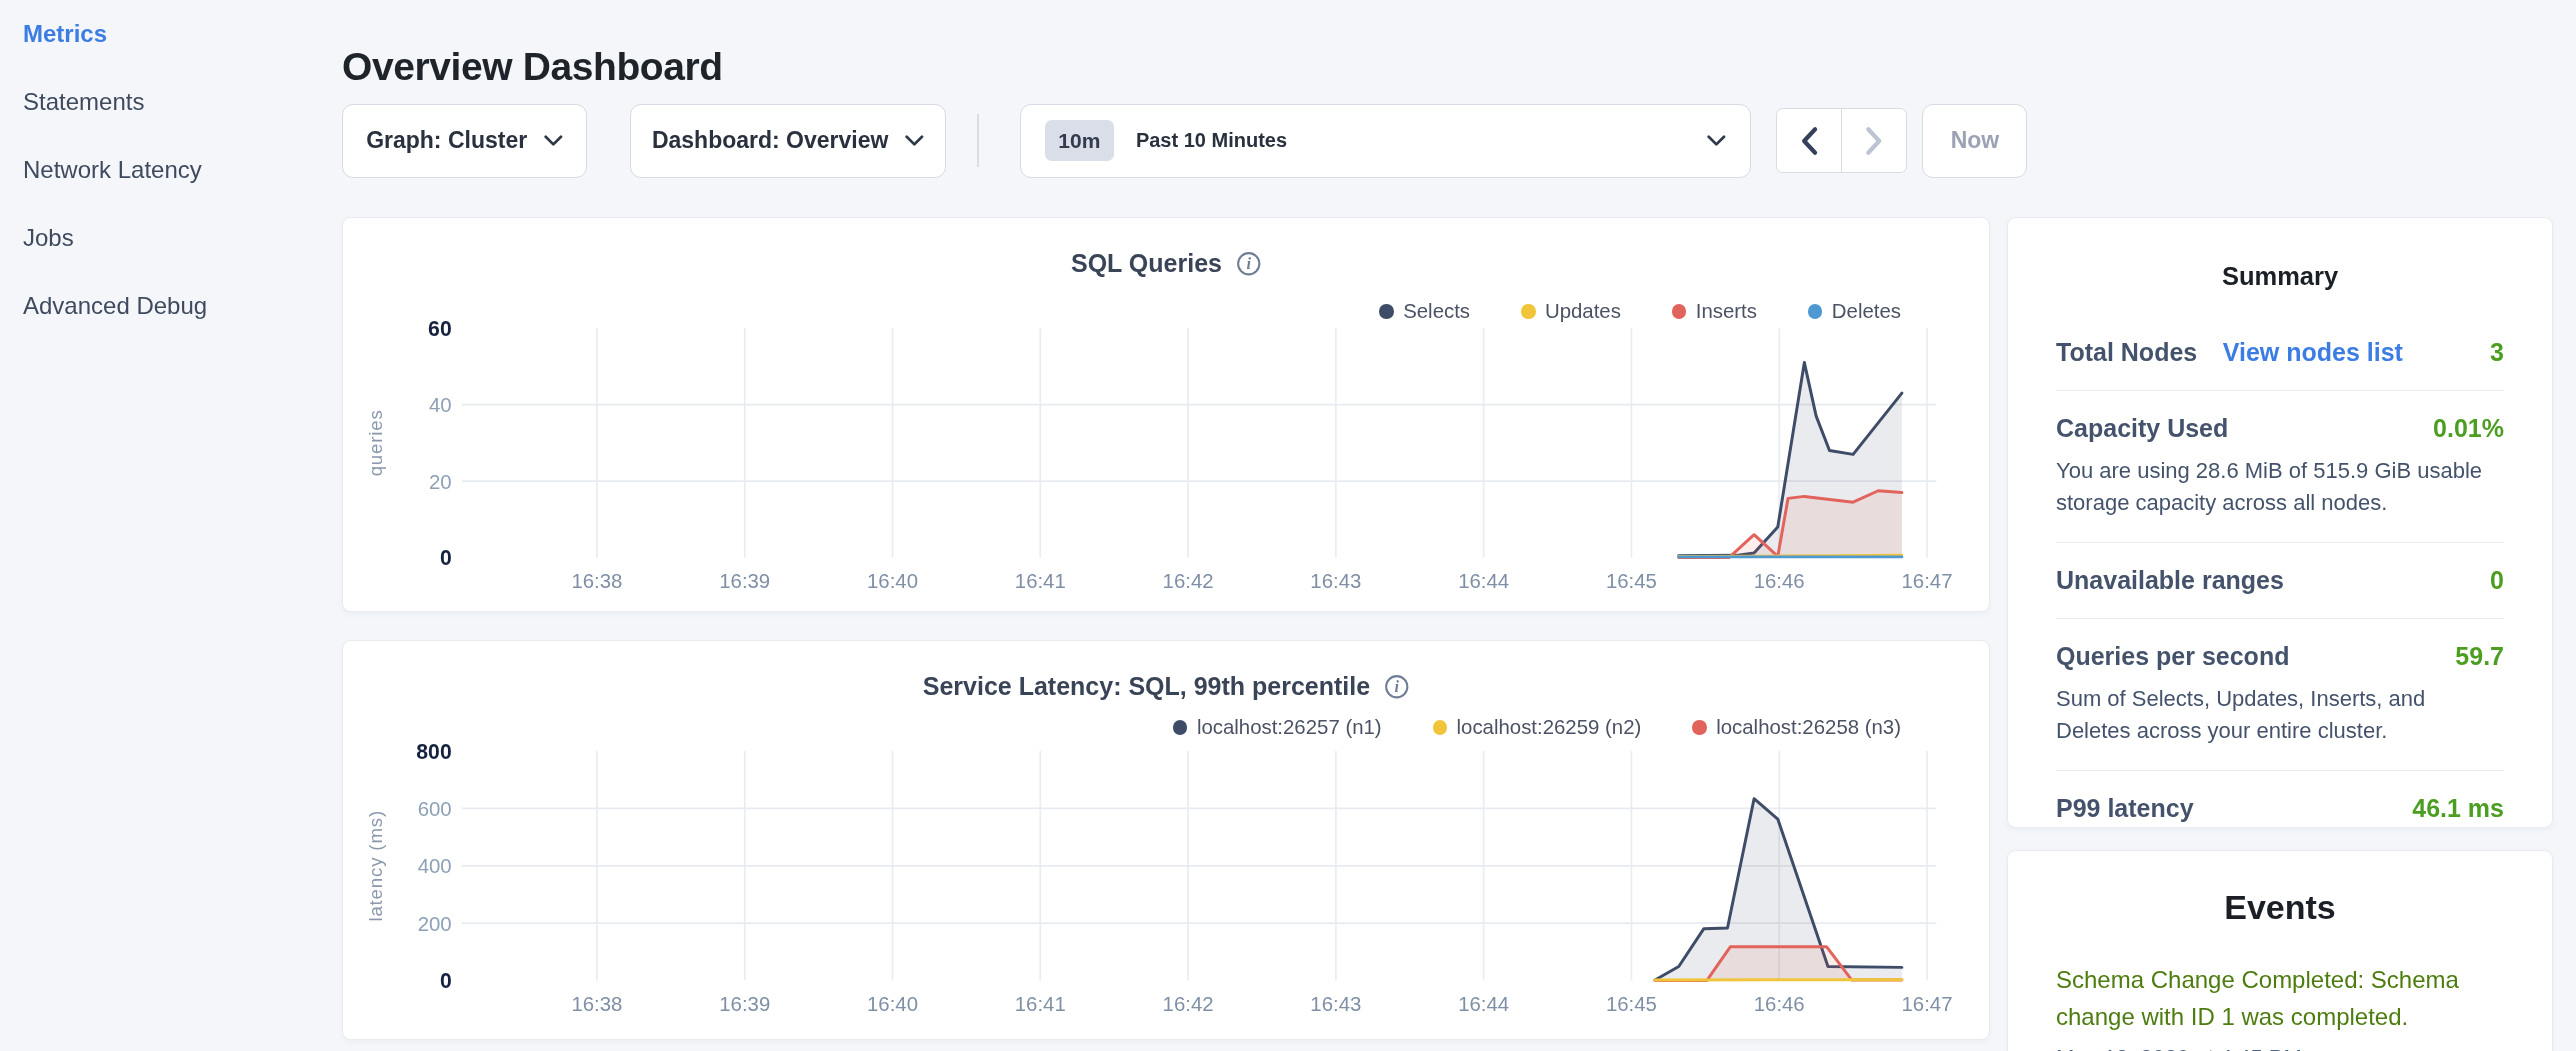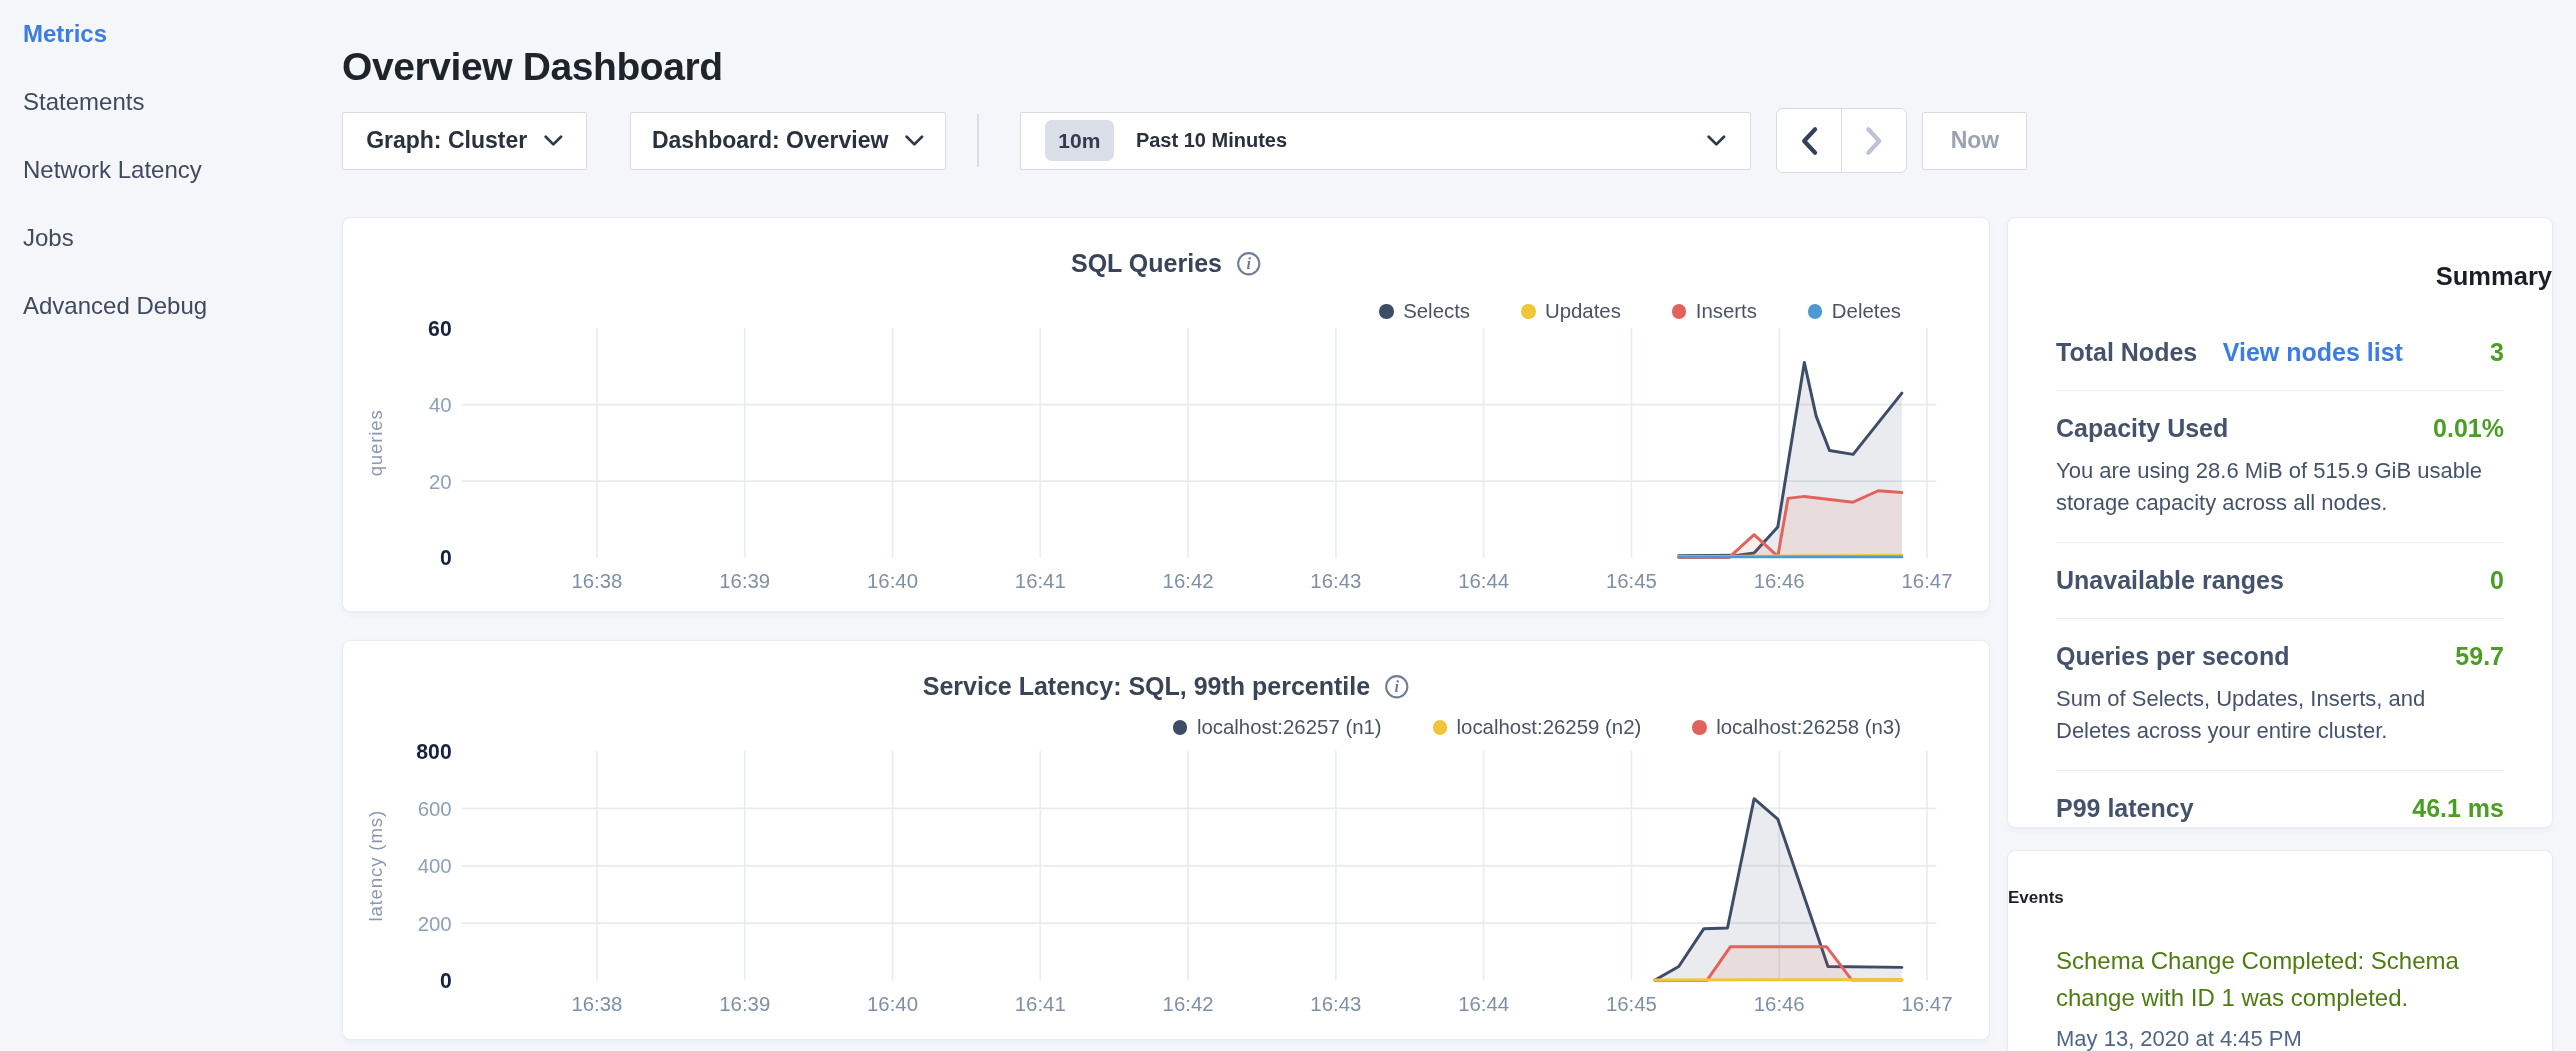--- a/index.html
+++ b/index.html
@@ -4,21 +4,21 @@
 <style>
   html,body{margin:0;padding:0;overflow:hidden}
   body{width:2576px;height:1051px;background:#f4f6fa;font-family:"Liberation Sans",sans-serif;color:#394455;position:relative}
   
   .sidebar{position:absolute;left:0;top:0;width:342px;padding-top:0}
   .nav-item{height:68px;display:flex;align-items:center;padding-left:23px;font-size:24px;font-weight:500;color:#3e4a5e;cursor:pointer}
   .nav-item.active{color:#3b7de2;font-weight:700}
   
   .page-title{position:absolute;left:342px;top:18.7px;font-size:39px;font-weight:700;color:#1f242b;letter-spacing:-0.4px}
   .controls{position:absolute;left:342px;top:108px;height:65px;display:flex;align-items:center}
-  .btn{box-sizing:border-box;height:58px;background:#fff;border:1.7px solid #d7dbe4;border-radius:2px;display:flex;align-items:center;justify-content:center;color:#29303e;font-weight:700;font-size:23px;cursor:pointer}
+  .btn{box-sizing:border-box;height:74px;background:#fff;border:1.7px solid #d7dbe4;border-radius:11px;display:flex;align-items:center;justify-content:center;color:#29303e;font-weight:700;font-size:23px;cursor:pointer}
   .dd-graph{width:245px;gap:17px}
   .dd-dashboard{width:316px;margin-left:43px;gap:17px}
   .vdivider{width:1.7px;height:53px;background:#d9dde4;margin-left:31px}
   .dd-time{width:731px;margin-left:41px;justify-content:flex-start;padding:0 24px;box-sizing:border-box}
   .time-badge{background:#d9dee8;border-radius:6.8px;height:41px;padding:0 13.6px;display:flex;align-items:center;font-size:21px;font-weight:700;color:#333c4e}
   .time-label{margin-left:22px;font-size:20px;font-weight:700;color:#29303e}
   .dd-time .caret{margin-left:auto}
   .arrow-group{display:flex;margin-left:25.5px;height:65px;border:1.7px solid #d7dbe4;border-radius:6.8px;background:#fff;box-sizing:border-box}
   .arrow-btn{width:64px;display:flex;align-items:center;justify-content:center;cursor:pointer}
   .arrow-btn + .arrow-btn{border-left:1.7px solid #d7dbe4}
@@ -30,31 +30,31 @@
   .card-summary{left:2007px;top:217px;width:546px;height:611px}
   .card-events{left:2007px;top:850px;width:546px;height:223px}
   
   .chart-title-row{position:absolute;top:31px;left:0;right:0;display:flex;justify-content:center;align-items:center;gap:13.6px;font-size:25px;font-weight:700;color:#3a4457}
   .legend{position:absolute;top:82px;right:88px;display:flex;gap:51px;font-size:20.4px;color:#4a5264}
   .legend-item{display:flex;align-items:center;gap:9.4px}
   .legend-dot{width:14.5px;height:14.5px;border-radius:50%}
   .chart-svg{position:absolute;left:0;top:0;width:100%;height:100%}
   .chart-svg text{font-family:"Liberation Sans",sans-serif}
   
-  .sum-title{margin-top:44px;text-align:right;font-size:25.5px;font-weight:700;color:#1b2027}
+  .sum-title{margin-top:44px;text-align:center;font-size:25.5px;font-weight:700;color:#1b2027}
   .sum-rows{padding:0 48px;margin-top:24px}
   .sum-section{padding:23px 0}
   .sum-section + .sum-section{border-top:1.7px solid #eaedf2}
   .sum-row{display:flex;align-items:baseline}
   .sum-label{font-size:25px;font-weight:700;color:#44536b}
   .sum-link{font-size:25px;font-weight:600;color:#3b7de2;margin-left:25.5px;cursor:pointer}
   .sum-value{margin-left:auto;font-size:25px;font-weight:700;color:#4c9e22}
   .sum-desc{margin:12px 0 0 0;font-size:22px;line-height:32px;color:#44536b}
   
-  .ev-title{margin-top:37px;text-align:left;font-size:17px;font-weight:700;color:#1b2027}
+  .ev-title{margin-top:37px;text-align:center;font-size:34px;font-weight:700;color:#1b2027}
   .ev-body{padding:0 48px;margin-top:34px}
   .ev-text{font-size:24px;line-height:37px;color:#4d7c0f}
   .ev-time{margin-top:10.2px;font-size:22px;color:#4f6587}
 </style>
 </head>
 <body>
 
 <nav class="sidebar">
     <div class="nav-item active">Metrics</div>
     <div class="nav-item">Statements</div>

